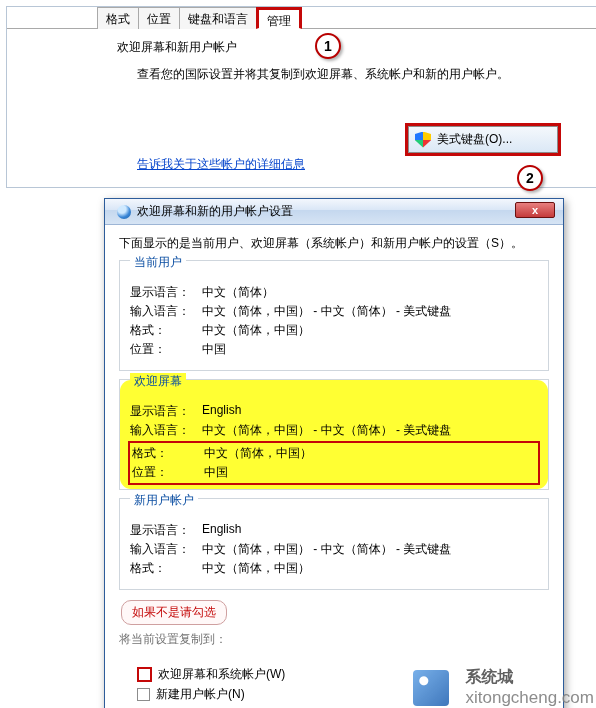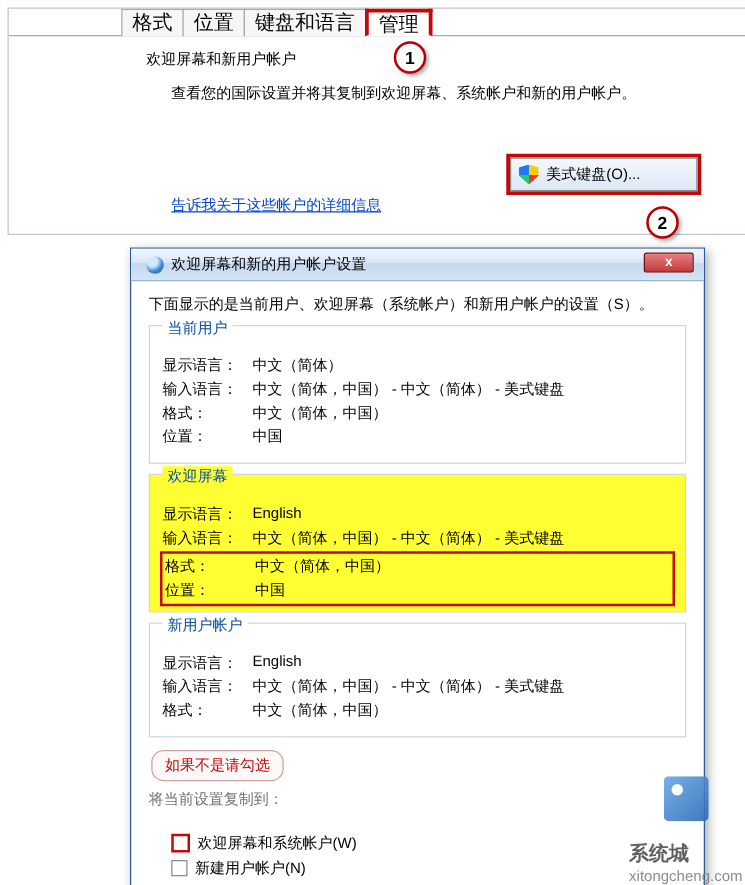--- a/index.html
+++ b/index.html
@@ -22,21 +22,21 @@
   .tabs {
     display: flex;
     height: 22px;
     padding-left: 90px;
   }
   .tab {
     border: 1px solid #a9a9a9;
     border-bottom: none;
     background: #f6f6f6;
     padding: 2px 8px 0 8px;
-    font-size: 16px;
+    font-size: 12px;
     margin-right: -1px;
     line-height: 18px;
   }
   .tab.active {
     background: #fff;
     border: 3px solid #c40808;
     border-bottom: 1px solid #fff;
     position: relative;
     z-index: 2;
   }
@@ -158,20 +158,21 @@
     display: inline-block;
     padding: 0 4px;
   }
   .kv { display: flex; margin: 2px 0; }
   .k { width: 72px; flex: none; }
   .v { flex: 1; }
   .hl-block {
     background: #ffff33;
     margin: -4px -10px 0 -10px;
     padding: 4px 10px 6px 10px;
+    border-radius: 11px;
   }
   .red-sub {
     border: 2px solid #c40808;
     margin: 2px -2px -2px -2px;
     padding: 0 2px;
     background: #ffff33;
   }
   .note-bubble {
     display: inline-block;
     border: 1px solid #cfa0a0;
@@ -199,31 +200,30 @@
   
   .watermark {
     position: absolute;
     right: 6px;
     bottom: 6px;
     display: flex;
     align-items: center;
     gap: 16px;
     opacity: .9;
     pointer-events: none;
-    flex-direction: column;
   }
   .wm-img {
     width: 36px; height: 36px;
     border-radius: 4px;
     background:
       radial-gradient(circle at 30% 30%, #fff 0 4px, transparent 5px),
       linear-gradient(135deg,#6aa8e8,#2b69b5);
   }
   .wm-text { color:#4f4f4f; font-size: 16px; font-weight: bold; text-shadow: 0 1px 0 #fff; }
-  .wm-url  { font-size: 12px; color:#808080; display:block; }
+  .wm-url  { font-size: 17px; color:#808080; display:block; }
   .page-wrap { position: relative; width: 596px; height: 708px; }
 </style>
 </head>
 <body>
 
 <div class="page-wrap">
 
   <div class="panel-top">
     <div class="tabs">
       <div class="tab">格式</div>

